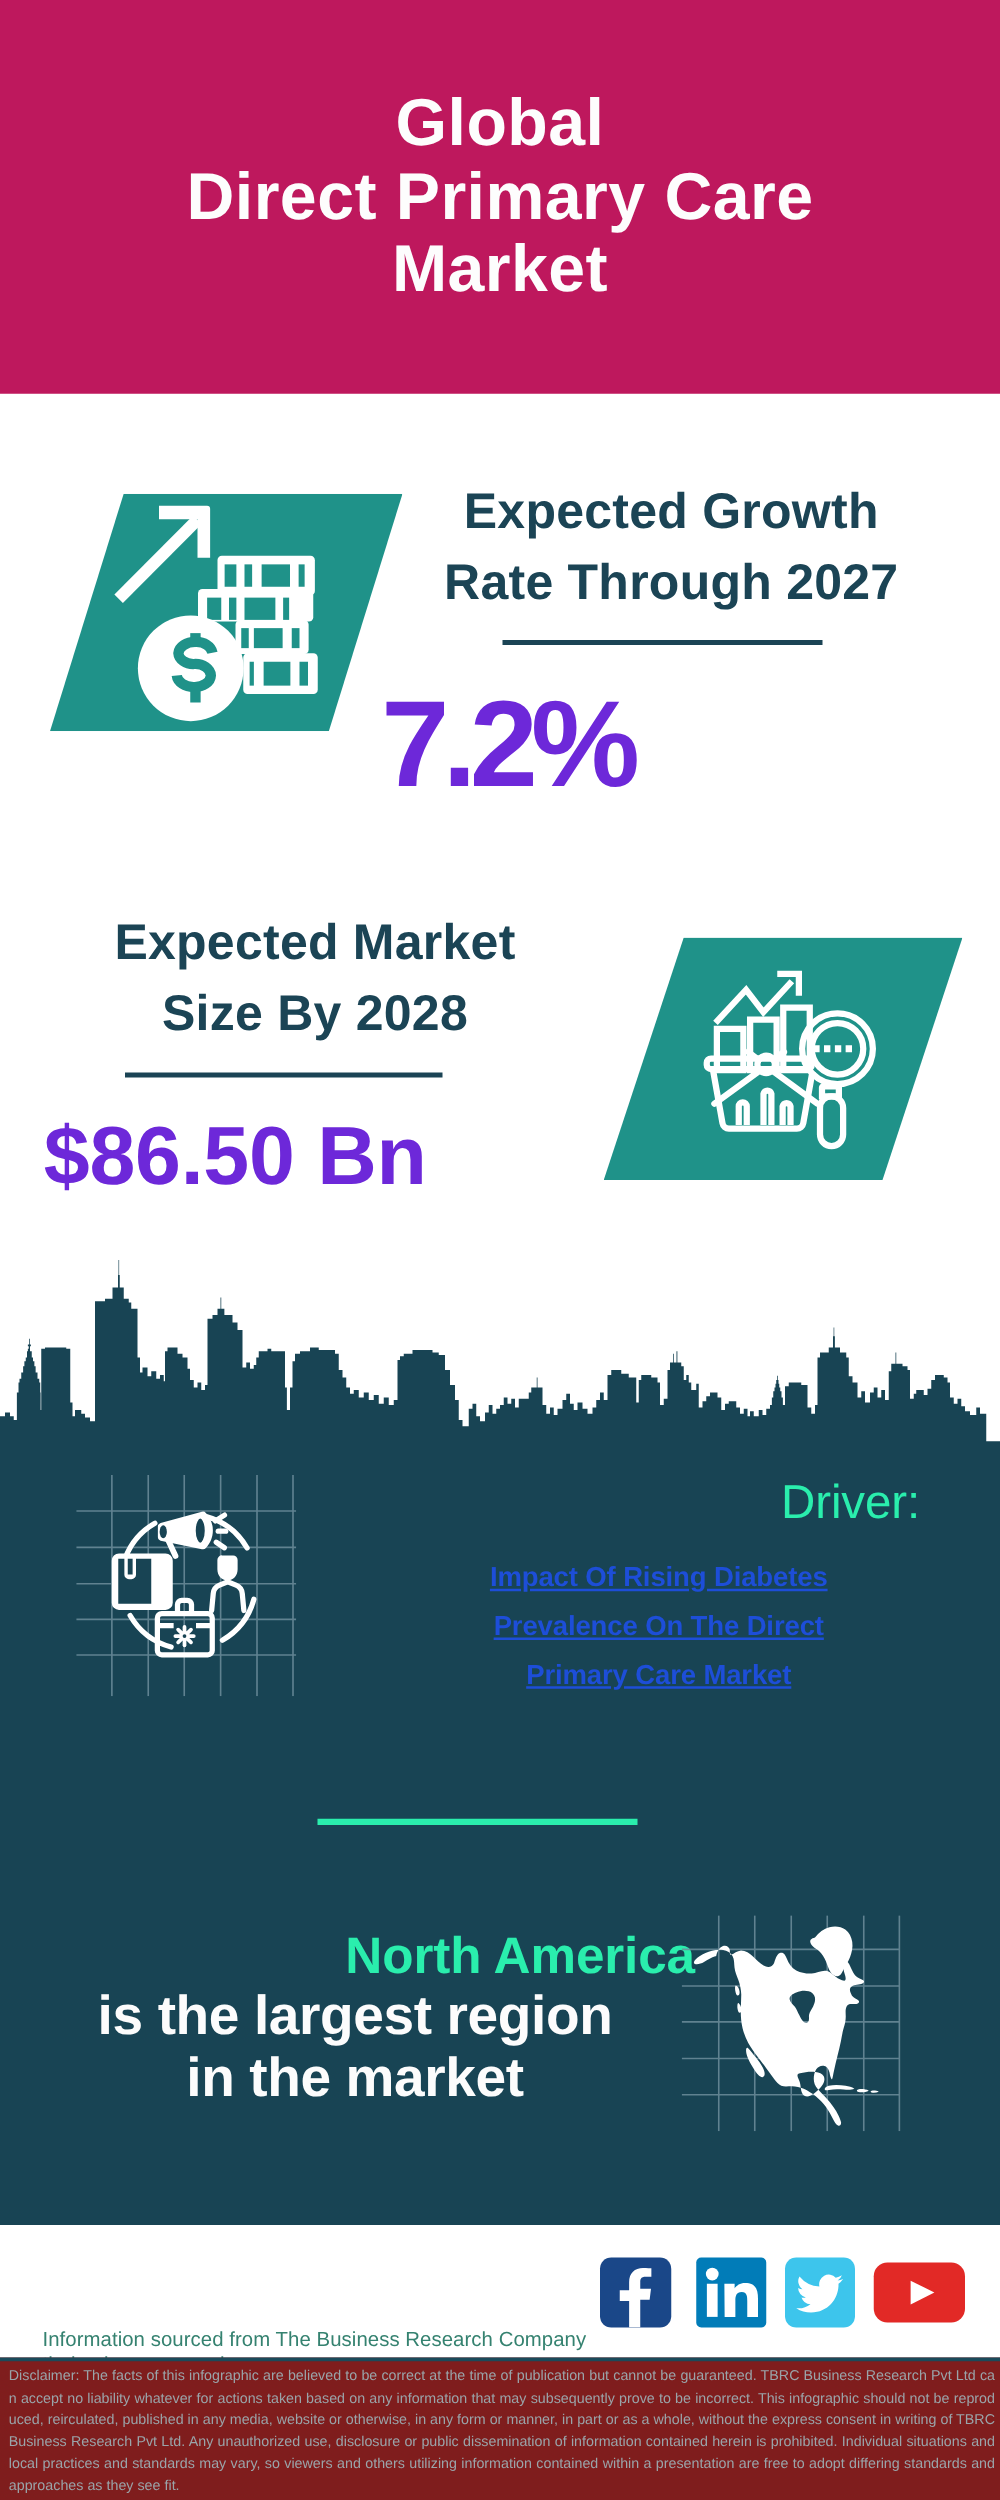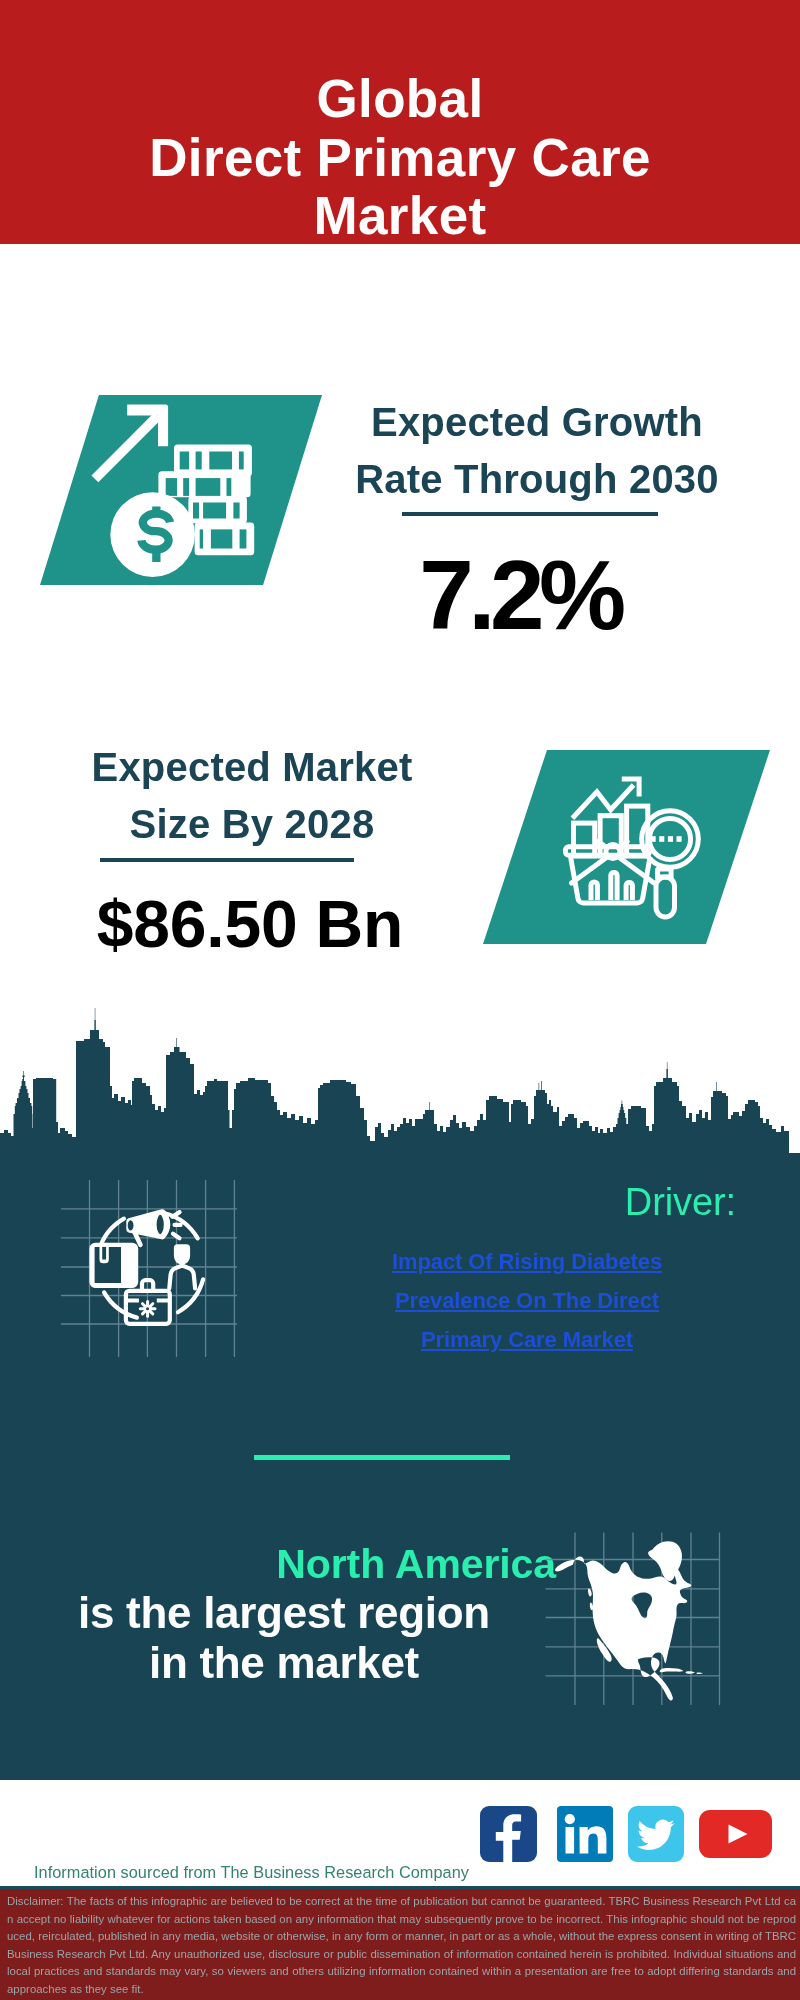--- a/index.html
+++ b/index.html
@@ -2,28 +2,28 @@
 <html><head>
 <meta charset="utf-8">
 <title>Global Direct Primary Care Market</title>
 <style>
   html,body{margin:0;padding:0;}
   body{width:800px;height:2000px;background:#ffffff;font-family:"Liberation Sans",sans-serif;overflow:hidden;
        -webkit-font-smoothing:antialiased;}
   .page{position:relative;width:800px;height:2000px;background:#fff;}
 
   
-  .header{position:absolute;left:0;top:0;width:800px;height:244px;background:#b91c1c;}
+  .header{position:absolute;left:0;top:0;width:800px;height:315px;background:#be185d;}
   .header-title{position:absolute;left:0;top:70px;width:800px;text-align:center;
     color:#fdfdfd;font-weight:bold;font-size:53px;line-height:58.7px;letter-spacing:0.35px;}
 
   
-  .stat-title{color:#1b4455;font-weight:bold;font-size:40px;line-height:56.5px;text-align:center;letter-spacing:0.2px;margin-top:13px;}
+  .stat-title{color:#1b4455;font-weight:bold;font-size:40px;line-height:56.5px;text-align:center;letter-spacing:0.2px;}
   .stat-rule{height:4px;background:#1b4455;}
-  .stat-value{color:#000000;font-weight:bold;text-align:center;}
+  .stat-value{color:#6d28d9;font-weight:bold;}
 
   .para{position:absolute;background:#1f9289;}
 
   
   .driver-label{color:#2aeead;font-weight:normal;font-size:38px;line-height:42px;text-align:right;letter-spacing:-0.1px;}
   .driver-text{color:#1d4ed8;font-weight:bold;font-size:22px;line-height:39px;text-align:center;letter-spacing:-0.1px;text-decoration:underline;}
   .green-rule{position:absolute;height:4.6px;background:#2aeead;}
 
   
   .region-name{color:#2aeead;font-weight:bold;font-size:41px;line-height:49px;text-align:center;letter-spacing:-0.1px;}
@@ -78,21 +78,21 @@
           </g>
           <circle cx="67.6" cy="139.6" r="42.3" fill="#ffffff"></circle>
           <g fill="none" stroke="#1f9289" stroke-width="8.2" stroke-linecap="butt">
             <path d="M85 127.2 a13 10 0 0 0 -13.5 -8.6 a13.5 9.5 0 0 0 -13.8 9.0 a12 9 0 0 0 12.5 8.6 a12.5 9.5 0 0 1 13.5 9.2 a13 9.5 0 0 1 -13.5 9.2 a13.5 10 0 0 1 -13.8 -9.2"></path>
           </g>
           <rect x="67.2" y="111.5" width="8.3" height="10" fill="#1f9289"></rect>
           <rect x="67.2" y="157" width="8.3" height="10" fill="#1f9289"></rect>
         </svg></div>
     <div class="stat-title" style="position:absolute;left:322px;top:381px;width:430px;">
       <div>Expected Growth</div>
-      <div>Rate Through 2030</div>
+      <div>Rate Through 2027</div>
     </div>
     <div class="stat-rule" style="position:absolute;left:402px;top:512px;width:256px;"></div>
     <div class="stat-value" style="position:absolute;left:305px;top:546px;width:430px;font-size:98px;line-height:98px;letter-spacing:-5.5px;">7.2%</div>
   </div>
 
   <div>
     <div class="para" style="left:483px;top:750px;width:287px;height:194px;
                 clip-path:polygon(22.3% 0%, 100% 0%, 77.7% 100%, 0% 100%);"></div>
     <div style="position:absolute;left:540px;top:765px;width:170px;height:170px;"><svg viewBox="0 0 170 170" width="100%" height="100%" preserveAspectRatio="none">
           <g fill="none" stroke="#ffffff" stroke-width="5" stroke-linecap="butt" stroke-linejoin="miter">

